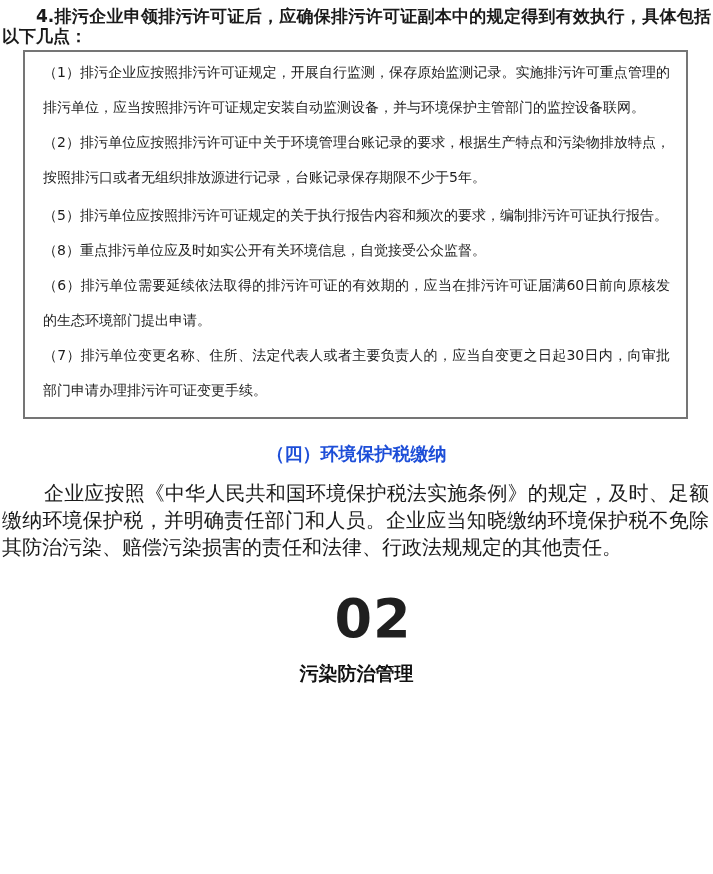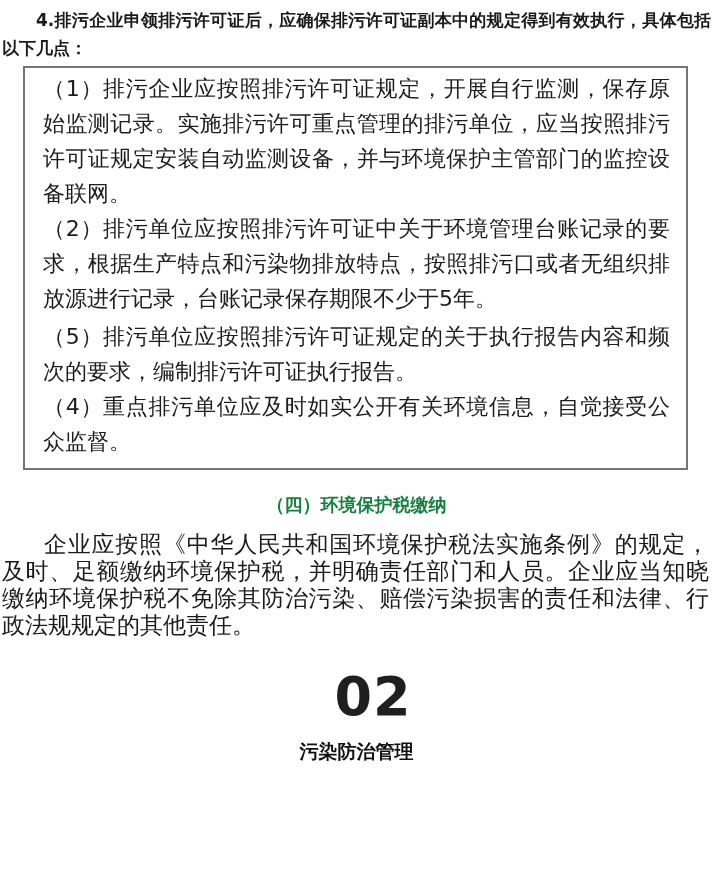--- a/index.html
+++ b/index.html
@@ -11,50 +11,50 @@
     width: 713px;
     height: 874px;
     overflow: hidden;
     font-family: "DejaVu Sans", "Liberation Sans", sans-serif;
     color: #1a1a1a;
     position: relative;
   }
   .intro {
     font-weight: bold;
     font-size: 17px;
-    line-height: 28px;
+    line-height: 20px;
     margin: 6px 2px 0 2px;
     text-indent: 34px;
     text-align: justify;
   }
   .permit-box {
     margin: 4px 25px 0 23px;
     border: 2px solid #757575;
     padding: 3px 16px 9px 18px;
     background: #ffffff;
   }
   .permit-box p {
     margin: 0;
-    font-size: 22px;
+    font-size: 14px;
     line-height: 35px;
     text-align: justify;
     color: #1c1c1c;
   }
   .permit-box p:nth-child(2) {
     margin-bottom: 3px;
   }
   .section-heading {
     text-align: center;
     font-size: 18px;
     font-weight: bold;
     margin: 23px 0 0 0;
-    color: #15803d;
+    color: #1d4ed8;
   }
   .tax-para {
-    font-size: 23px;
+    font-size: 20px;
     line-height: 27px;
     margin: 14px 4px 0 2px;
     text-indent: 42px;
     text-align: justify;
   }
   .chapter-number {
     text-align: center;
     font-size: 54px;
     line-height: 60px;
     font-weight: bold;
@@ -73,21 +73,23 @@
 </style>
 </head>
 <body>
 
 <p class="intro">4.排污企业申领排污许可证后，应确保排污许可证副本中的规定得到有效执行，具体包括以下几点：</p>
 
 <div class="permit-box">
   <p>（1）排污企业应按照排污许可证规定，开展自行监测，保存原始监测记录。实施排污许可重点管理的排污单位，应当按照排污许可证规定安装自动监测设备，并与环境保护主管部门的监控设备联网。</p>
   <p>（2）排污单位应按照排污许可证中关于环境管理台账记录的要求，根据生产特点和污染物排放特点，按照排污口或者无组织排放源进行记录，台账记录保存期限不少于5年。</p>
   <p>（5）排污单位应按照排污许可证规定的关于执行报告内容和频次的要求，编制排污许可证执行报告。</p>
-  <p>（4）重点排污单位应及时如实公开有关环境信息，自觉接受公众监督。</p>
+  <p>（8）重点排污单位应及时如实公开有关环境信息，自觉接受公众监督。</p>
+  <p>（6）排污单位需要延续依法取得的排污许可证的有效期的，应当在排污许可证届满60日前向原核发的生态环境部门提出申请。</p>
+  <p>（7）排污单位变更名称、住所、法定代表人或者主要负责人的，应当自变更之日起30日内，向审批部门申请办理排污许可证变更手续。</p>
 </div>
 
 <h3 class="section-heading">（四）环境保护税缴纳</h3>
 
 <p class="tax-para">企业应按照《中华人民共和国环境保护税法实施条例》的规定，及时、足额缴纳环境保护税，并明确责任部门和人员。企业应当知晓缴纳环境保护税不免除其防治污染、赔偿污染损害的责任和法律、行政法规规定的其他责任。</p>
 
 <div class="chapter-number">02</div>
 
 <div class="chapter-title">污染防治管理</div>
 

